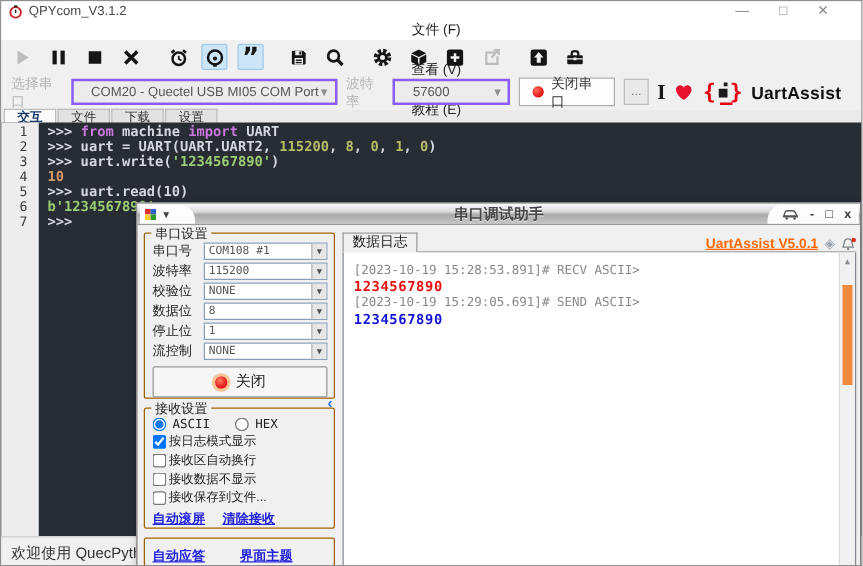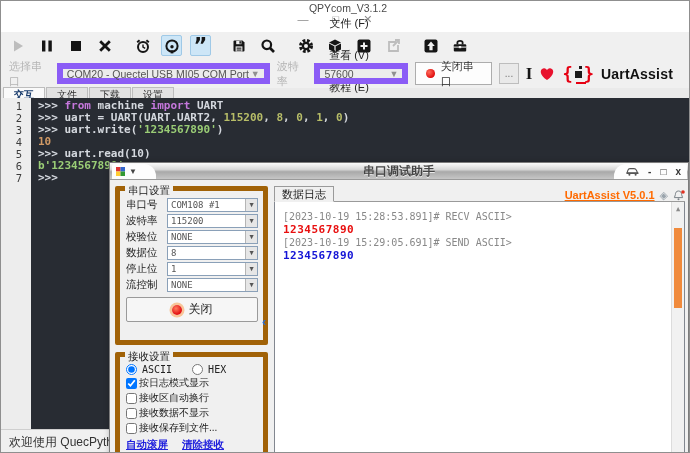--- a/index.html
+++ b/index.html
@@ -2,21 +2,21 @@
 <html><head>
 <meta charset="utf-8">
 <style>
   * { margin:0; padding:0; box-sizing:border-box; }
   html,body { background:#cfcfcf; }
   body { font-family:"Liberation Sans", sans-serif; }
   .app { position:relative; width:690px; height:453px; background:#f0f0f0;
          border:1px solid #8f8f8f; overflow:hidden; }
 
   
-  .titlebar { height:15px; background:#fff; display:flex; align-items:center; padding:1px 0 0 6px;flex-direction:column; }
+  .titlebar { height:15px; background:#fff; display:flex; align-items:center; padding:1px 0 0 6px; }
   .titlebar .app-ico { width:11px; height:11px; margin-right:5px; }
   .titlebar .ttl { font-size:10.5px; color:#4a4a4a; flex:1; }
   .wctl { display:flex; gap:24px; margin-right:26px; }
   .wctl span { font-size:11px; color:#8a8a8a; line-height:11px; cursor:default; }
 
   
   .menubar { height:16px; background:#fff; display:flex; align-items:center; padding-left:8px; gap:17px;flex-direction:column; }
   .menubar span { font-size:11px; color:#222; }
 
   
@@ -25,22 +25,22 @@
           margin-right:8px; color:#151515; border:1px solid transparent; border-radius:2px; }
   .tbtn.gap { margin-left:9px; }
   .tbtn.disabled { color:#bdbdbd; }
   .tbtn.active { background:#cde6f7; border-color:#9fc9e7; }
   .tbtn svg { display:block; }
   .qg { font-size:21px; font-weight:bold; line-height:10px; font-family:"DejaVu Sans", sans-serif; }
 
   
   .portbar { height:29px; display:flex; align-items:center; padding-left:8px; gap:7px; background:#f0f0f0; }
   .dimlabel { font-size:11px; color:#b4b4b4; }
-  .combo { height:21px; background:#ececec; border:6px solid #8b5cf6; display:flex; align-items:center;
-           font-size:10.5px; color:#555; padding-left:4px; position:relative; }
+  .combo { height:21px; background:#ececec; border:2px solid #8b5cf6; display:flex; align-items:center;
+           font-size:10.5px; color:#555; padding-left:14px; position:relative; }
   .combo .arr { position:absolute; right:4px; color:#909090; font-size:9px; }
   .combo.port { width:228px; }
   .combo.baud { width:100px; }
   .btn-close-serial { height:23px; display:flex; align-items:center; gap:6px; padding:0 10px;
            background:#fdfdfd; border:1px solid #adadad; font-size:11px; color:#333; }
   .led-red { width:9px; height:9px; border-radius:50%; background:radial-gradient(circle at 35% 35%, #ff6a5a, #e01010 70%); }
   .btn-more { width:21px; height:21px; background:#e9e9e9; border:1px solid #bdbdbd; color:#777;
            font-size:10px; display:flex; align-items:center; justify-content:center; }
   .logo { margin-left:auto; margin-right:16px; display:flex; align-items:center; gap:7px; }
   .logo .i { font-family:"Liberation Serif", serif; font-weight:bold; font-size:17px; color:#161616; }
@@ -81,21 +81,21 @@
   .u-title .l-tab .dd { font-size:8px; color:#444; }
   .u-title .cap { position:absolute; left:0; right:0; text-align:center; font-size:12px; font-weight:bold;
              color:#454545; line-height:17px; text-shadow:0 1px 0 rgba(255,255,255,.75); }
   .u-title .r-tab { position:absolute; right:1px; top:1px; height:15px; background:#fdfdfd;
              border-radius:12px 2px 0 0; display:flex; align-items:center; gap:9px; padding:0 6px 0 12px; }
   .u-title .r-tab .wb { font-size:10px; font-weight:bold; color:#333; line-height:10px; }
   .u-body { display:flex; height:322px; padding:6px 3px 0 5px; }
 
   
   .u-left { width:153px; }
-  .grp { position:relative; border:5px solid #a16207; border-radius:2px; margin-bottom:7px; padding:7px 5px 18px 6px; }
+  .grp { position:relative; border:1px solid #a16207; border-radius:2px; margin-bottom:7px; padding:7px 5px 0 6px; }
   .grp-title { position:absolute; top:-7px; left:5px; background:#f0f0f0; padding:0 3px; font-size:10.5px; color:#222; }
   .frow { display:flex; align-items:center; margin-bottom:2px; }
   .frow .flbl { width:41px; font-size:10.5px; color:#222; }
   .fsel { flex:1; height:14px; background:#fff; border:1px solid #8aa0b8; display:flex; align-items:center;
           font-size:9px; color:#555; padding-left:3px; position:relative; font-family:"DejaVu Sans Mono", monospace; }
   .fsel .arr { position:absolute; right:0; top:0; bottom:0; width:12px; background:#e6e6e6; border-left:1px solid #b5b5b5;
           font-size:7px; color:#555; display:flex; align-items:center; justify-content:center; }
   .btn-uclose { margin-top:5px; width:100%; height:25px; background:#f6f6f6; border:1px solid #9a9a9a; border-radius:2px;
           display:flex; align-items:center; justify-content:center; gap:7px; font-size:12px; color:#222; }
   .led-glow { width:10px; height:10px; border-radius:50%;

